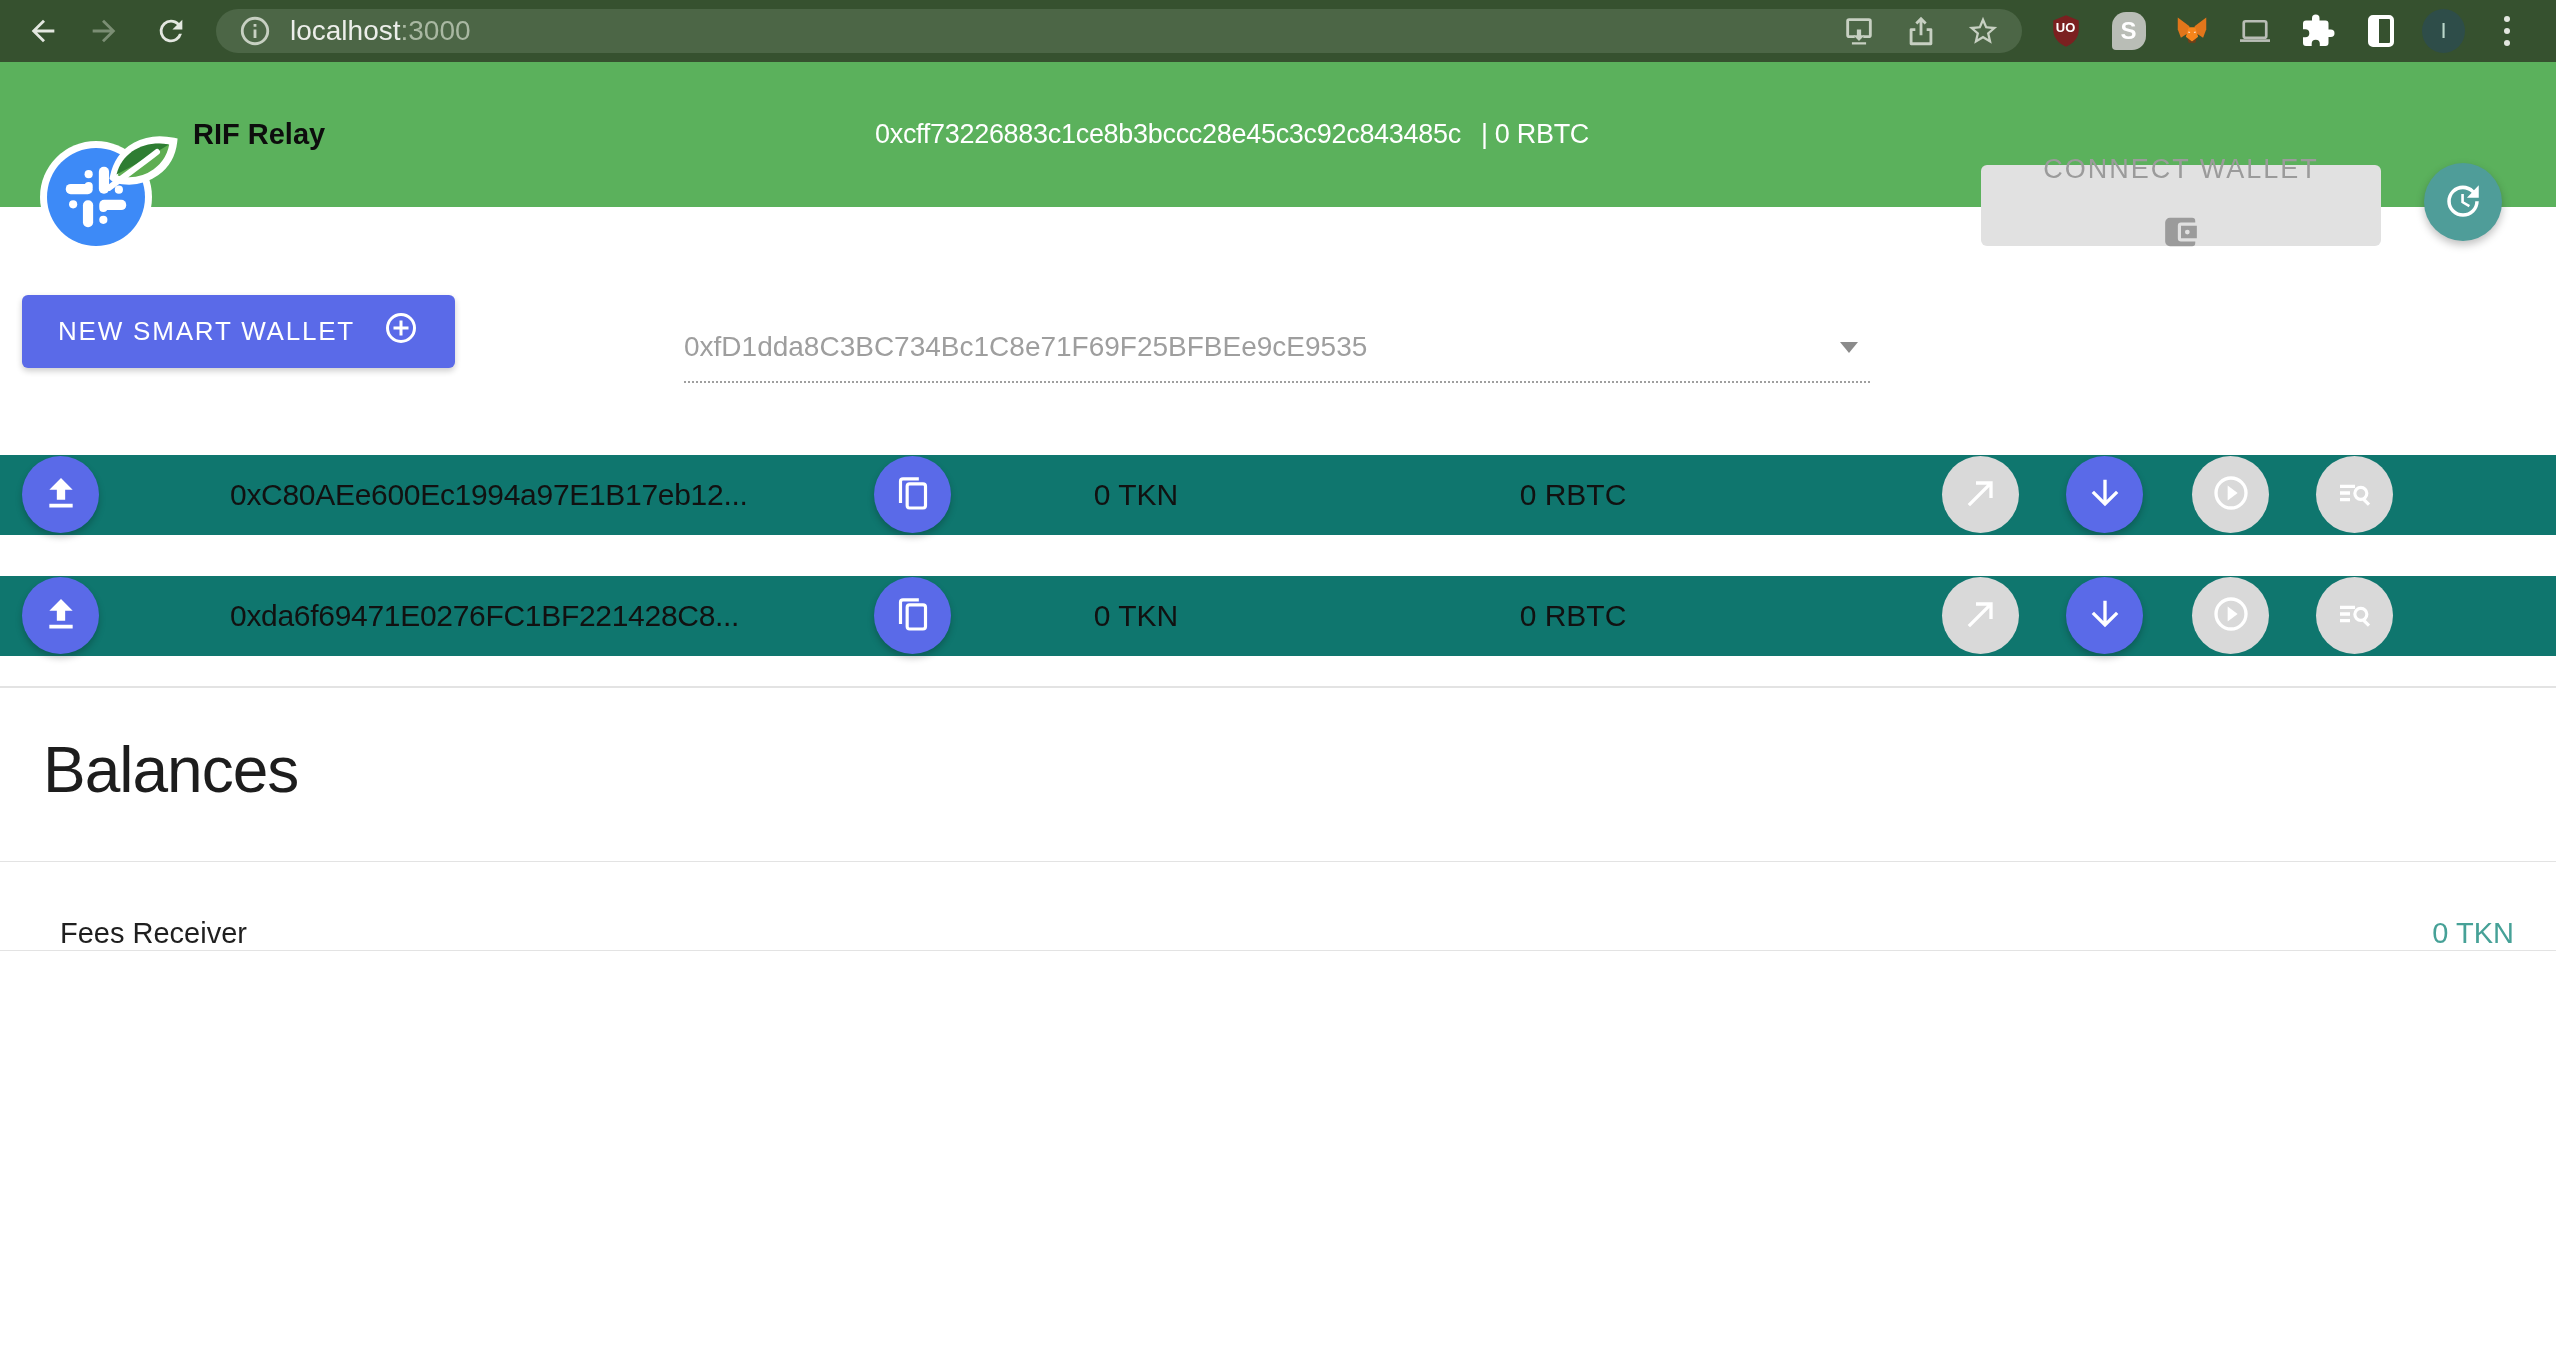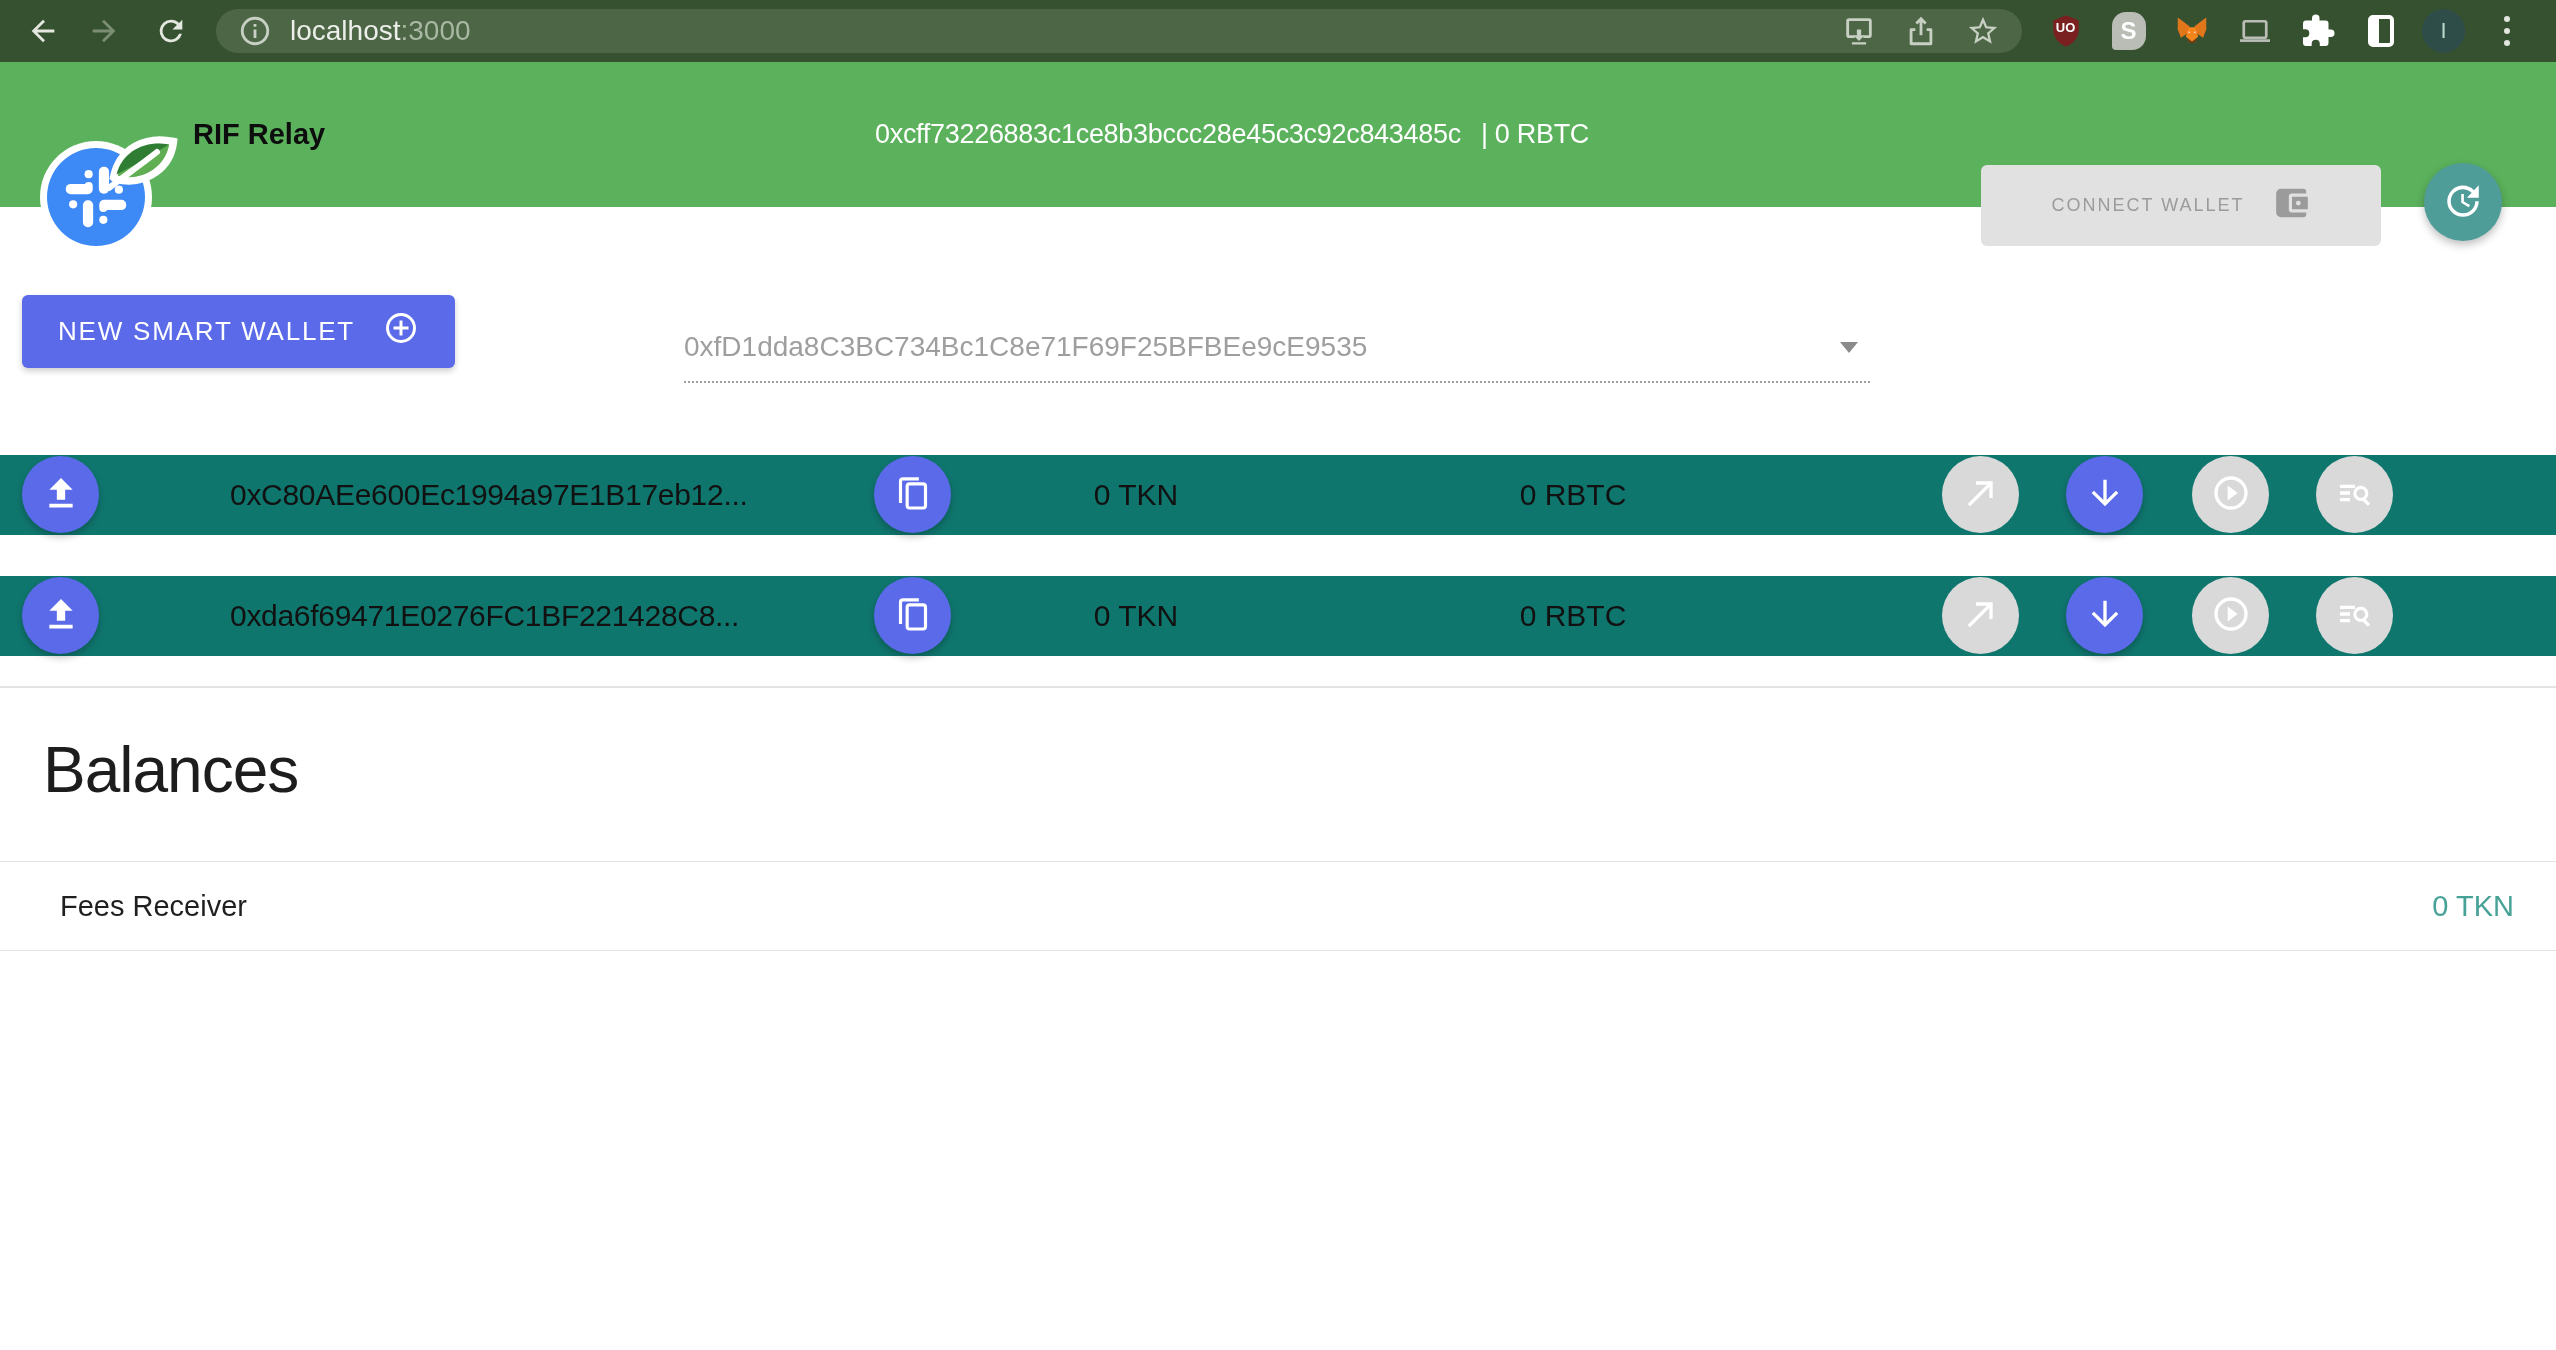--- a/index.html
+++ b/index.html
@@ -39,21 +39,21 @@
   .logo-inner { position:absolute; left:7px; top:7px; width:98px; height:98px; border-radius:50%; background:#3d8af7; }
   .logo-inner svg { width:98px; height:98px; }
   .leaf { position:absolute; left:66px; top:-10px; width:72px; height:60px; }
   .app-title { position:absolute; left:193px; top:0; height:145px; display:flex; align-items:center;
     font-size:29px; font-weight:bold; color:#0d0d0d; }
   .header-account { position:absolute; left:875px; top:0; height:145px; display:flex; align-items:center;
     color:#fff; font-size:27px; letter-spacing:-0.3px; }
   .header-account .sep { margin-left:20px; }
   .connect-btn { position:absolute; left:1981px; top:103px; width:400px; height:81px; background:#e1e1e1;
     border:none; border-radius:6px; display:flex; align-items:center; justify-content:center; gap:28px;
-    color:#9b9b9b; font-size:18px; letter-spacing:2px; font-family:inherit; cursor:default; }
+    color:#9b9b9b; font-size:27px; letter-spacing:2px; font-family:inherit; cursor:default;flex-direction:column; }
   .connect-btn svg { width:38px; height:38px; }
   .update-fab { position:absolute; left:2424px; top:101px; width:78px; height:78px; border-radius:50%;
     background:#4f9d99; border:none; display:flex; align-items:center; justify-content:center;
     box-shadow:0 4px 8px rgba(0,0,0,.25); cursor:pointer; }
   .update-fab svg { width:42px; height:42px; }
 
   
   .new-wallet-btn { position:absolute; left:22px; top:295px; width:433px; height:73px;
     background:#5a6ae8; border:none; border-radius:6px; display:flex; align-items:center; justify-content:center;
     gap:28px; color:#fff; font-size:26px; letter-spacing:1.8px; font-family:Liberation Sans, sans-serif;
@@ -87,21 +87,21 @@
   .row-rbtc { position:absolute; left:1463px; width:220px; top:0; height:80px; display:flex;
     align-items:center; justify-content:center; font-size:30px; color:#111; }
 
   .divider { position:absolute; left:0; top:686px; width:2556px; height:0; border-top:2px solid #e3e3e3; }
 
   
   .balances-title { position:absolute; left:43px; top:733px; font-size:64px; font-weight:400;
     color:#1d1d1d; letter-spacing:-1px; }
   .fees-row { position:absolute; left:0; top:861px; width:2556px; height:90px;
     border-top:1px solid #e3e3e3; border-bottom:1px solid #e3e3e3;
-    display:flex; align-items:center; justify-content:space-between; padding:0 42px 0 60px; }
+    display:flex; align-items:flex-end; justify-content:space-between; padding:0 42px 0 60px; }
   .fees-label { font-size:29px; color:#1f1f1f; }
   .fees-value { font-size:29px; color:#46a197; }
 </style>
 </head>
 <body>
 
 <div class="canvas">
 
   <div class="browser-bar">
     <div class="nav-btn" style="left:26px;">

